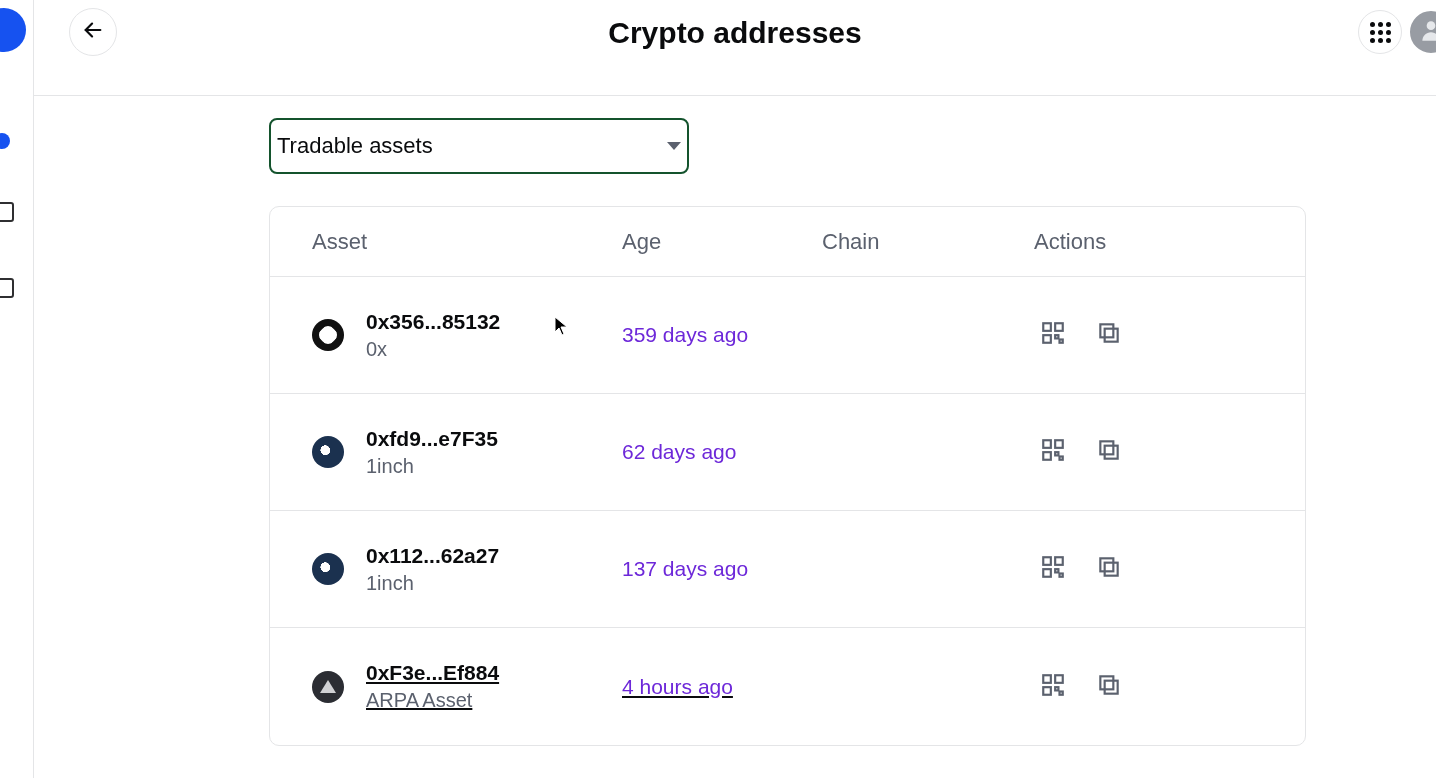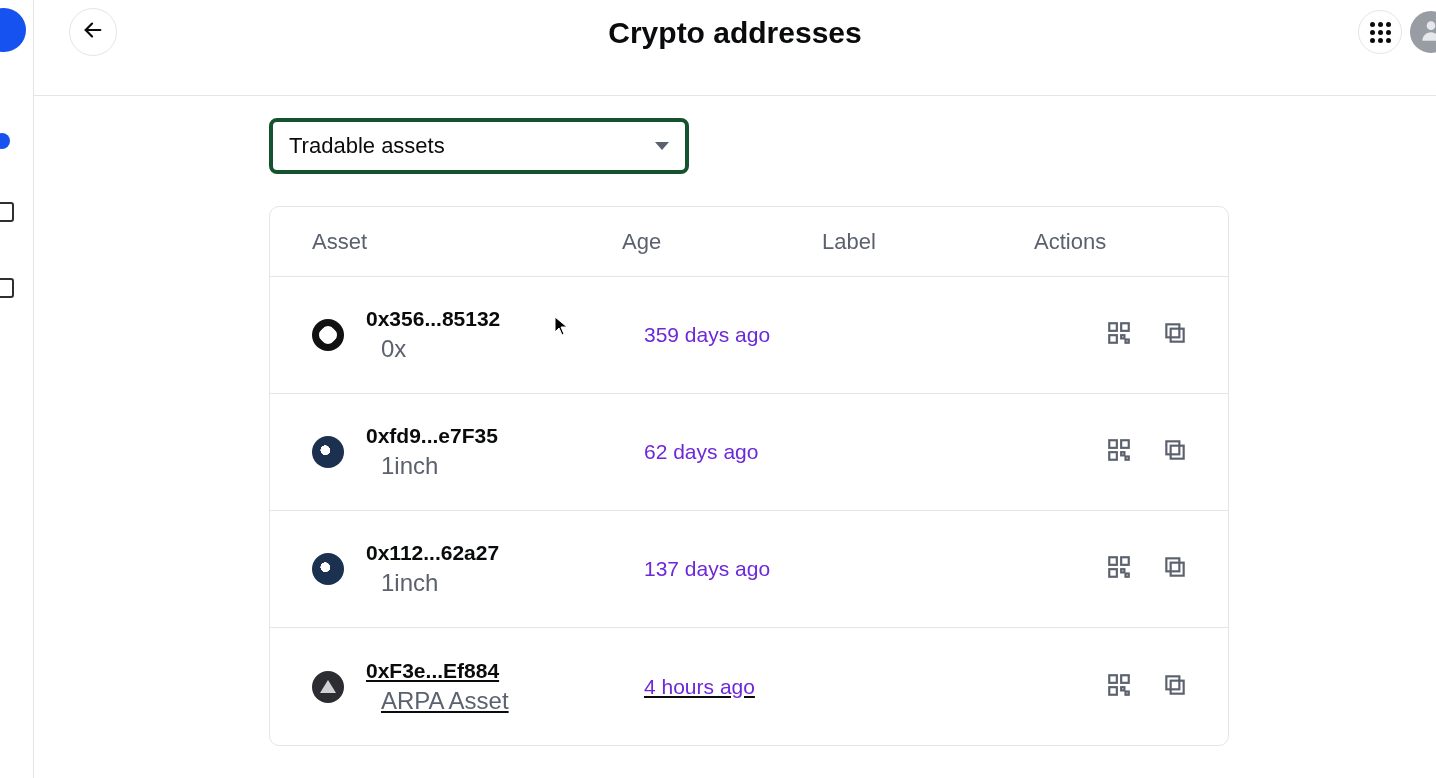--- a/index.html
+++ b/index.html
@@ -99,58 +99,57 @@
 
   
   .content {
     position: absolute;
     left: 34px; right: 0; top: 88px; bottom: 0;
     padding: 30px 0 0 235px;
   }
 
   .filter-select {
     width: 420px; height: 56px;
-    border: 4px solid #14532d;
+    border: 2px solid #14532d;
     border-radius: 8px;
     background: #fff;
-    padding: 0 16px;
+    padding: 0 6px;
     display: flex; align-items: center; justify-content: space-between;
     cursor: pointer;
     margin-bottom: 32px;
   }
   .filter-select span.label { font-size: 22px; color: #0a0b0d; }
   .filter-select .caret {
     width: 0; height: 0;
     border-left: 7px solid transparent;
     border-right: 7px solid transparent;
     border-top: 8px solid #5b616e;
   }
 
   .table {
-    width: 960px;
+    width: 1037px;
     border: 1px solid #e4e5e7;
     border-radius: 10px;
     background: #fff;
   }
   .thead, .trow {
     display: grid;
     grid-template-columns: 310px 200px 212px 270px;
     align-items: center;
     padding: 0 42px;
   }
   .thead {
     height: 70px;
     border-bottom: 1px solid #e4e5e7;
     color: #5b616e;
     font-size: 22px;
   }
   .trow {
     height: 117px;
     border-bottom: 1px solid #e4e5e7;
-    gap: 22px;
   }
   .trow:last-child { border-bottom: none; text-decoration: underline; }
 
   .asset-cell { display: flex; align-items: center; gap: 22px; }
   .coin {
     width: 32px; height: 32px; border-radius: 50%;
     display:flex; align-items:center; justify-content:center;
     flex: 0 0 32px;
   }
   .coin.zrx { background:#111; }
@@ -168,21 +167,21 @@
   .coin.arpa::after {
     content:"";
     display:block;
     width:0;height:0;
     border-left:8px solid transparent;
     border-right:8px solid transparent;
     border-bottom:13px solid #d0d1d4;
   }
 
   .addr-stack .addr { font-size: 21px; font-weight: 600; }
-  .addr-stack .sym  { font-size: 24px; color:#5b616e; margin-top:4px;margin-left:15px; }
+  .addr-stack .sym  { font-size: 20px; color:#5b616e; margin-top:4px; }
 
   .age-cell { font-size: 21px; color:#6d28d9; }
 
   .actions-cell { display:flex; gap: 28px; align-items:center; padding-left:5px;}
   .icon-btn {
     width: 28px; height: 28px;
     display:flex; align-items:center; justify-content:center;
     cursor:pointer; color:#5b616e;
   }
   .icon-btn svg { width: 26px; height: 26px; stroke:#5b616e; fill:none; stroke-width:2; }
@@ -243,21 +242,21 @@
 
   <div class="filter-select">
     <span class="label">Tradable assets</span>
     <span class="caret"></span>
   </div>
 
   <div class="table">
     <div class="thead">
       <div>Asset</div>
       <div>Age</div>
-      <div>Label</div>
+      <div>Chain</div>
       <div>Actions</div>
     </div>
 
     <div class="trow">
       <div class="asset-cell">
         <div class="coin zrx"></div>
         <div class="addr-stack">
           <div class="addr">0x356...85132</div>
           <div class="sym">0x</div>
         </div>

